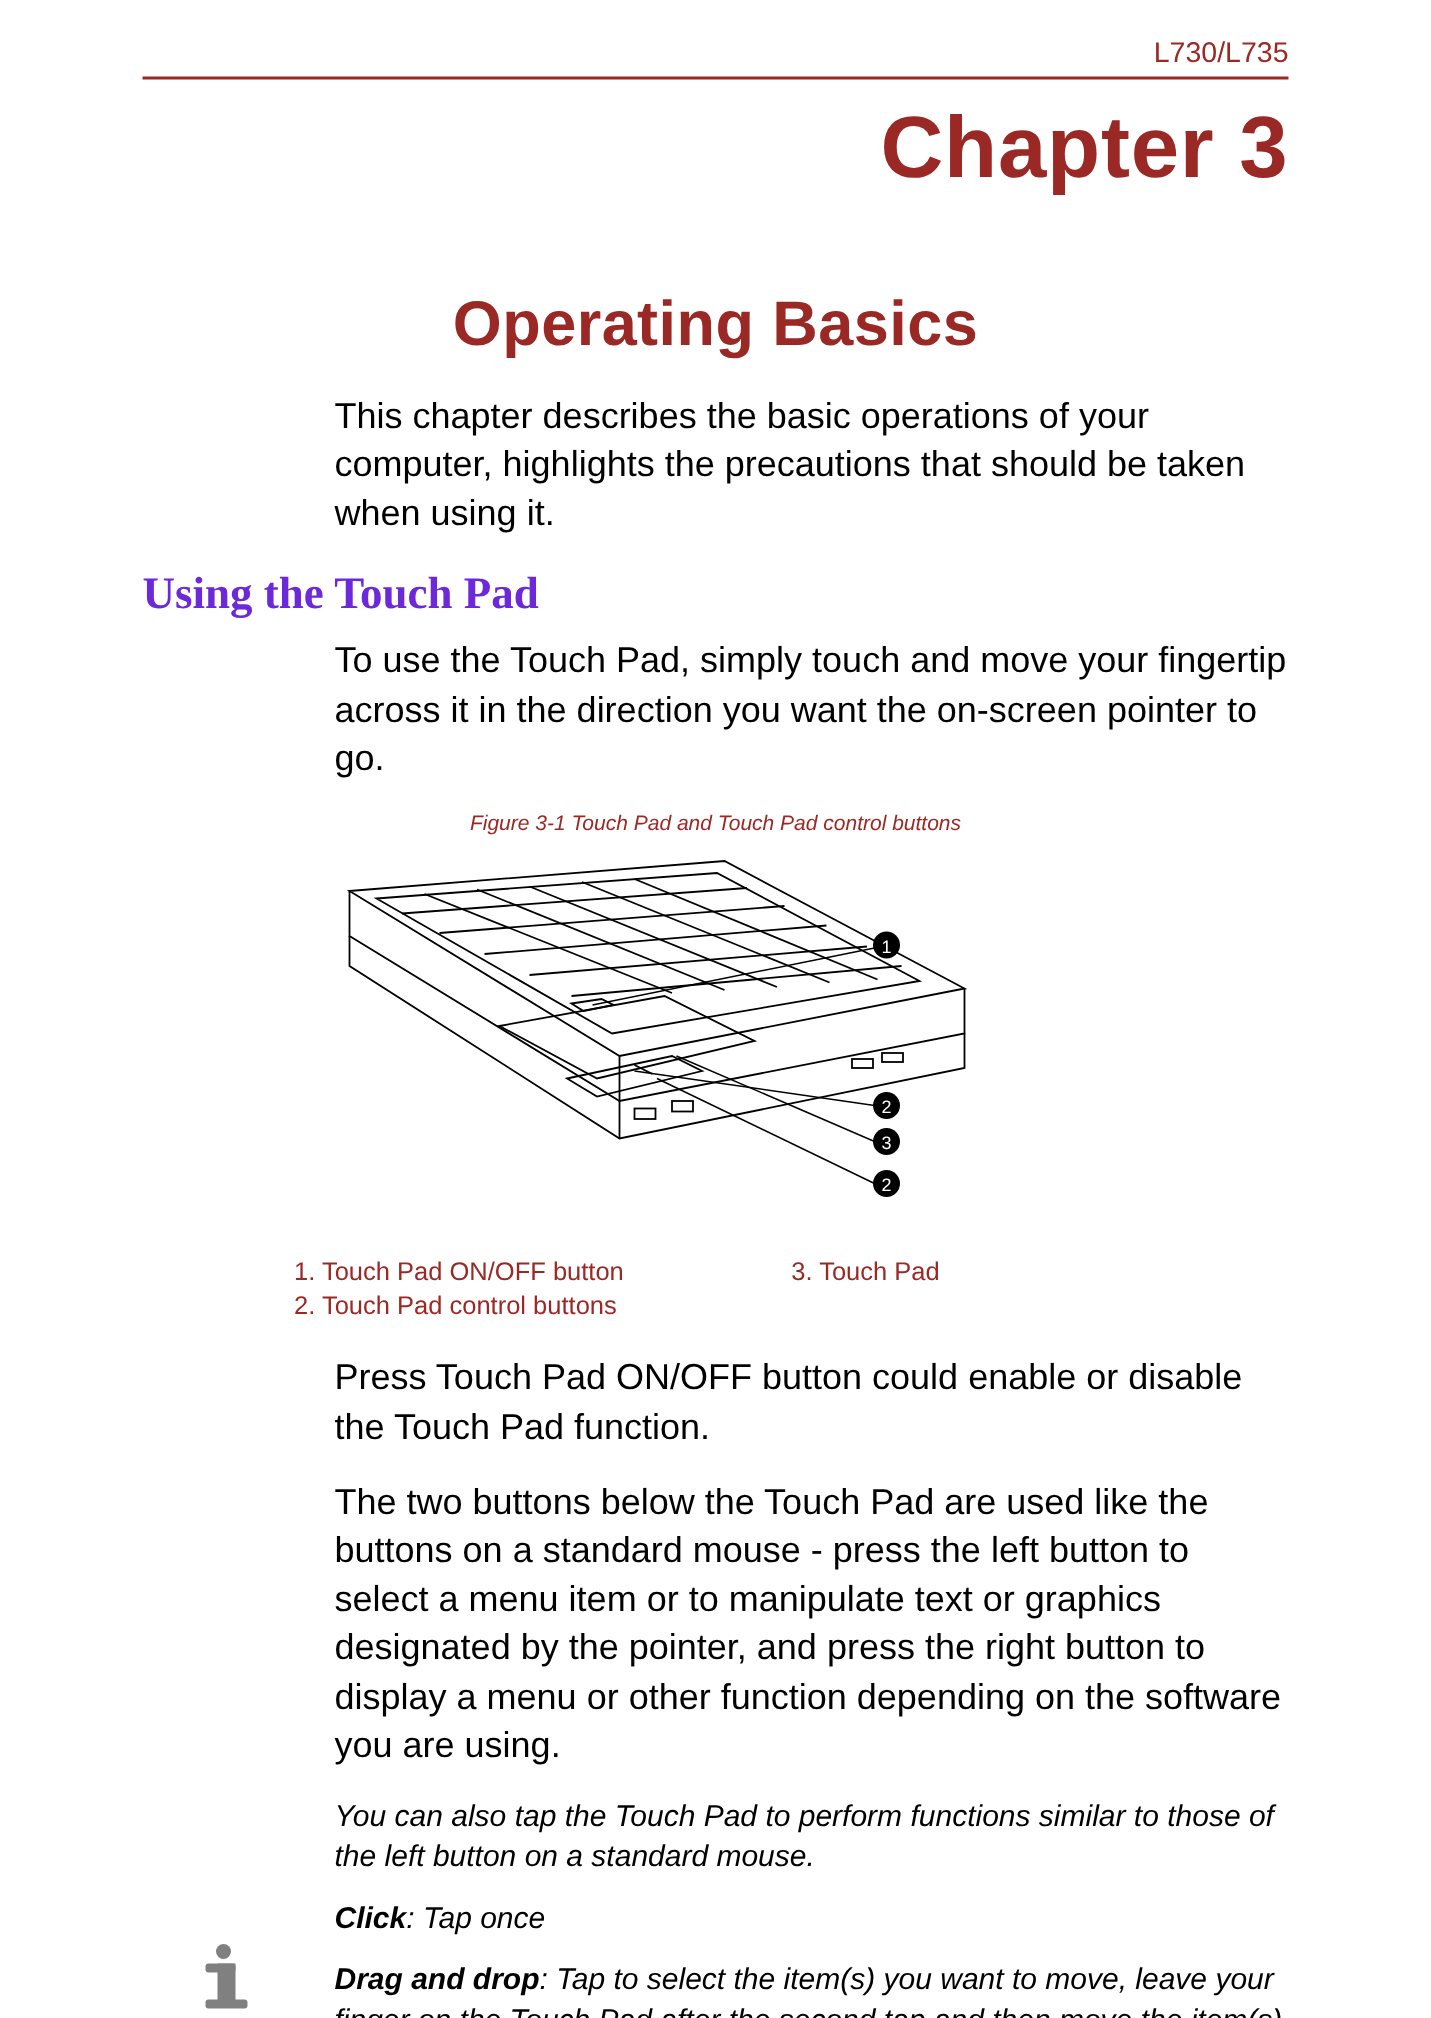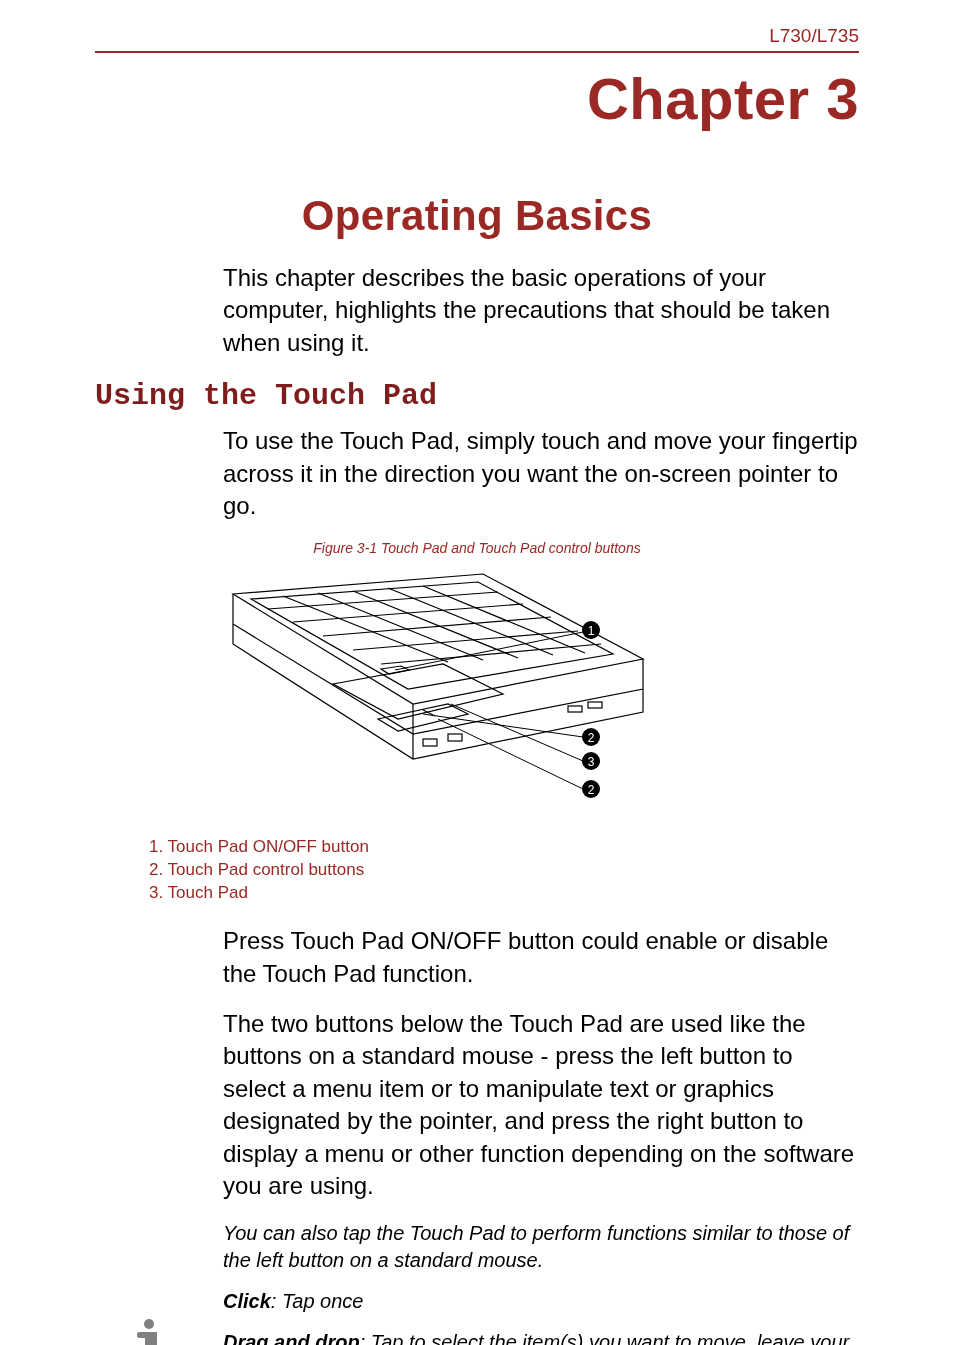--- a/index.html
+++ b/index.html
@@ -46,42 +46,41 @@
     letter-spacing: 0.3px;
     text-align: center;
   }
   .body-text {
     margin-left: 128px;
     font-size: 24px;
     line-height: 1.35;
     margin-bottom: 18px;
   }
   .section-title {
-    color: #7f1d1d;
-    font-family: Liberation Mono, monospace;
+    color: #6d28d9;
+    font-family: Liberation Serif, serif;
     font-weight: 900;
     font-size: 30px;
     margin: 20px 0 12px 0;
   }
   .figure-caption {
     text-align: center;
     color: #9a2824;
     font-style: italic;
     font-size: 14px;
     margin: 2px 0 8px 0;
   }
   .figure-diagram {
     margin-left: 128px;
     margin-bottom: 8px;
   }
   .legend {
-    margin-left: 54px;
+    margin-left: 101px;
     display: flex;
     margin-bottom: 20px;
-    flex-direction: column;
   }
   .legend-col {
     flex: 1;
   }
   .legend-item {
     color: #9a2824;
     font-size: 17px;
     line-height: 1.35;
   }
   .info-block {

